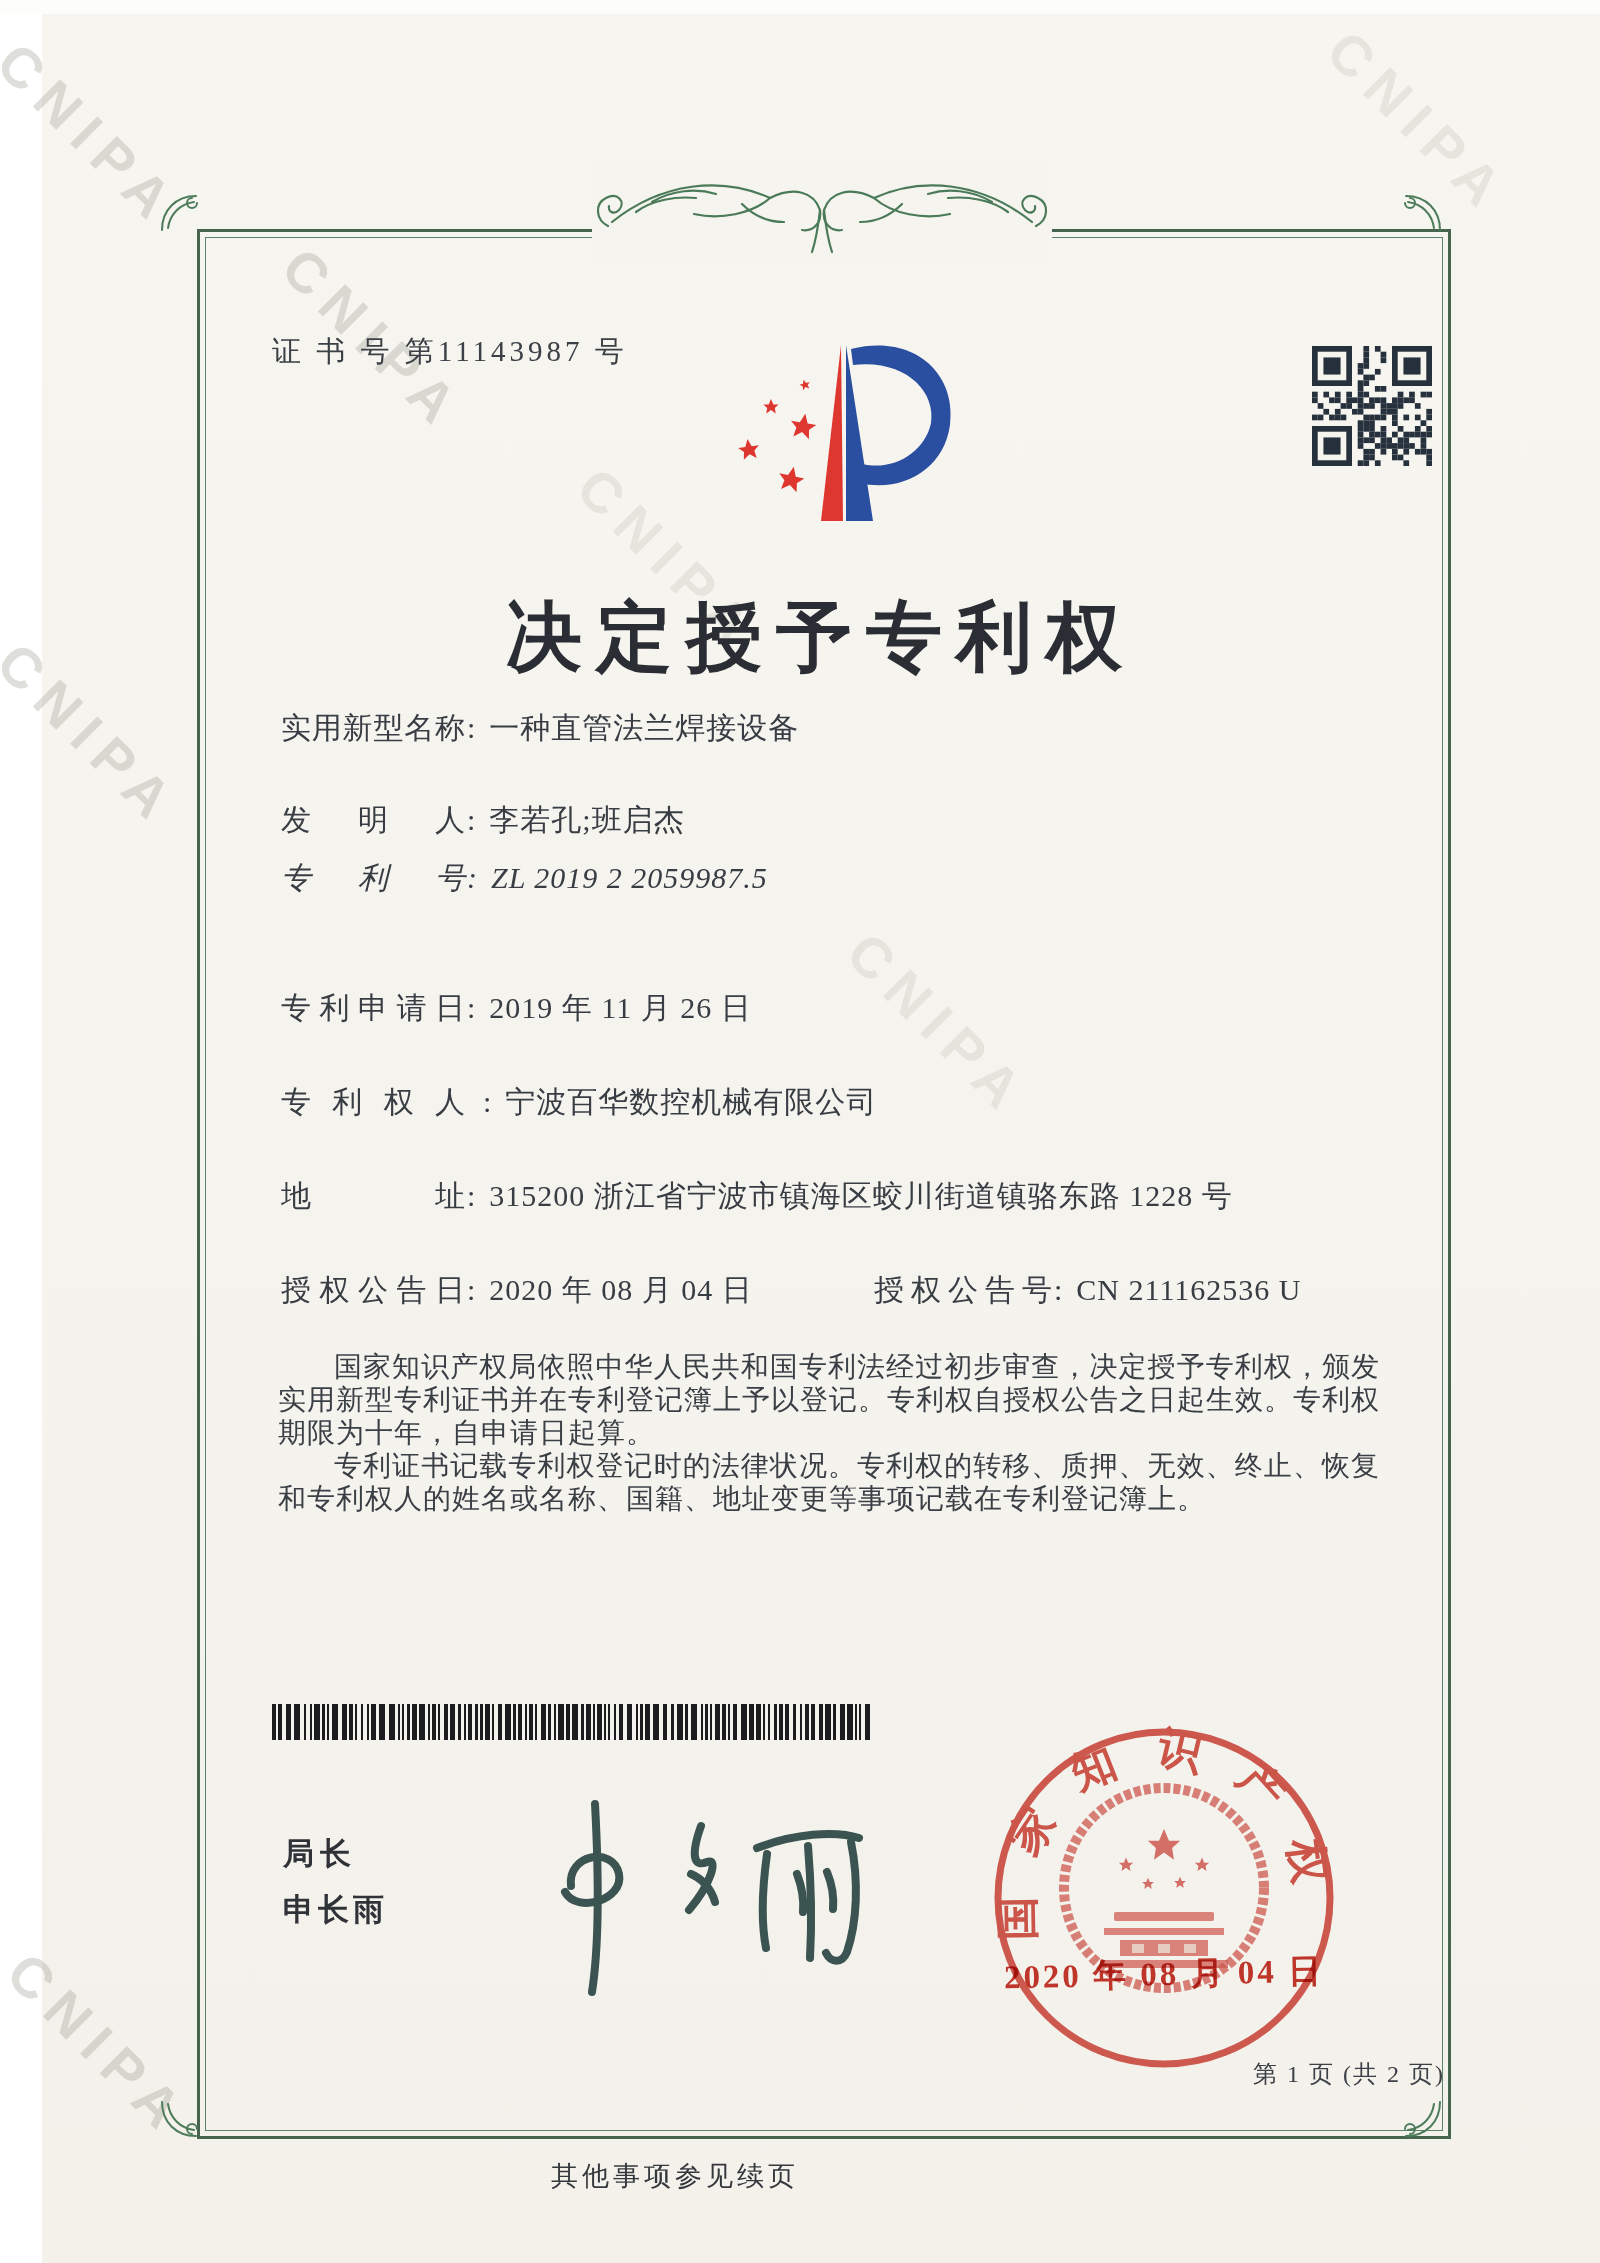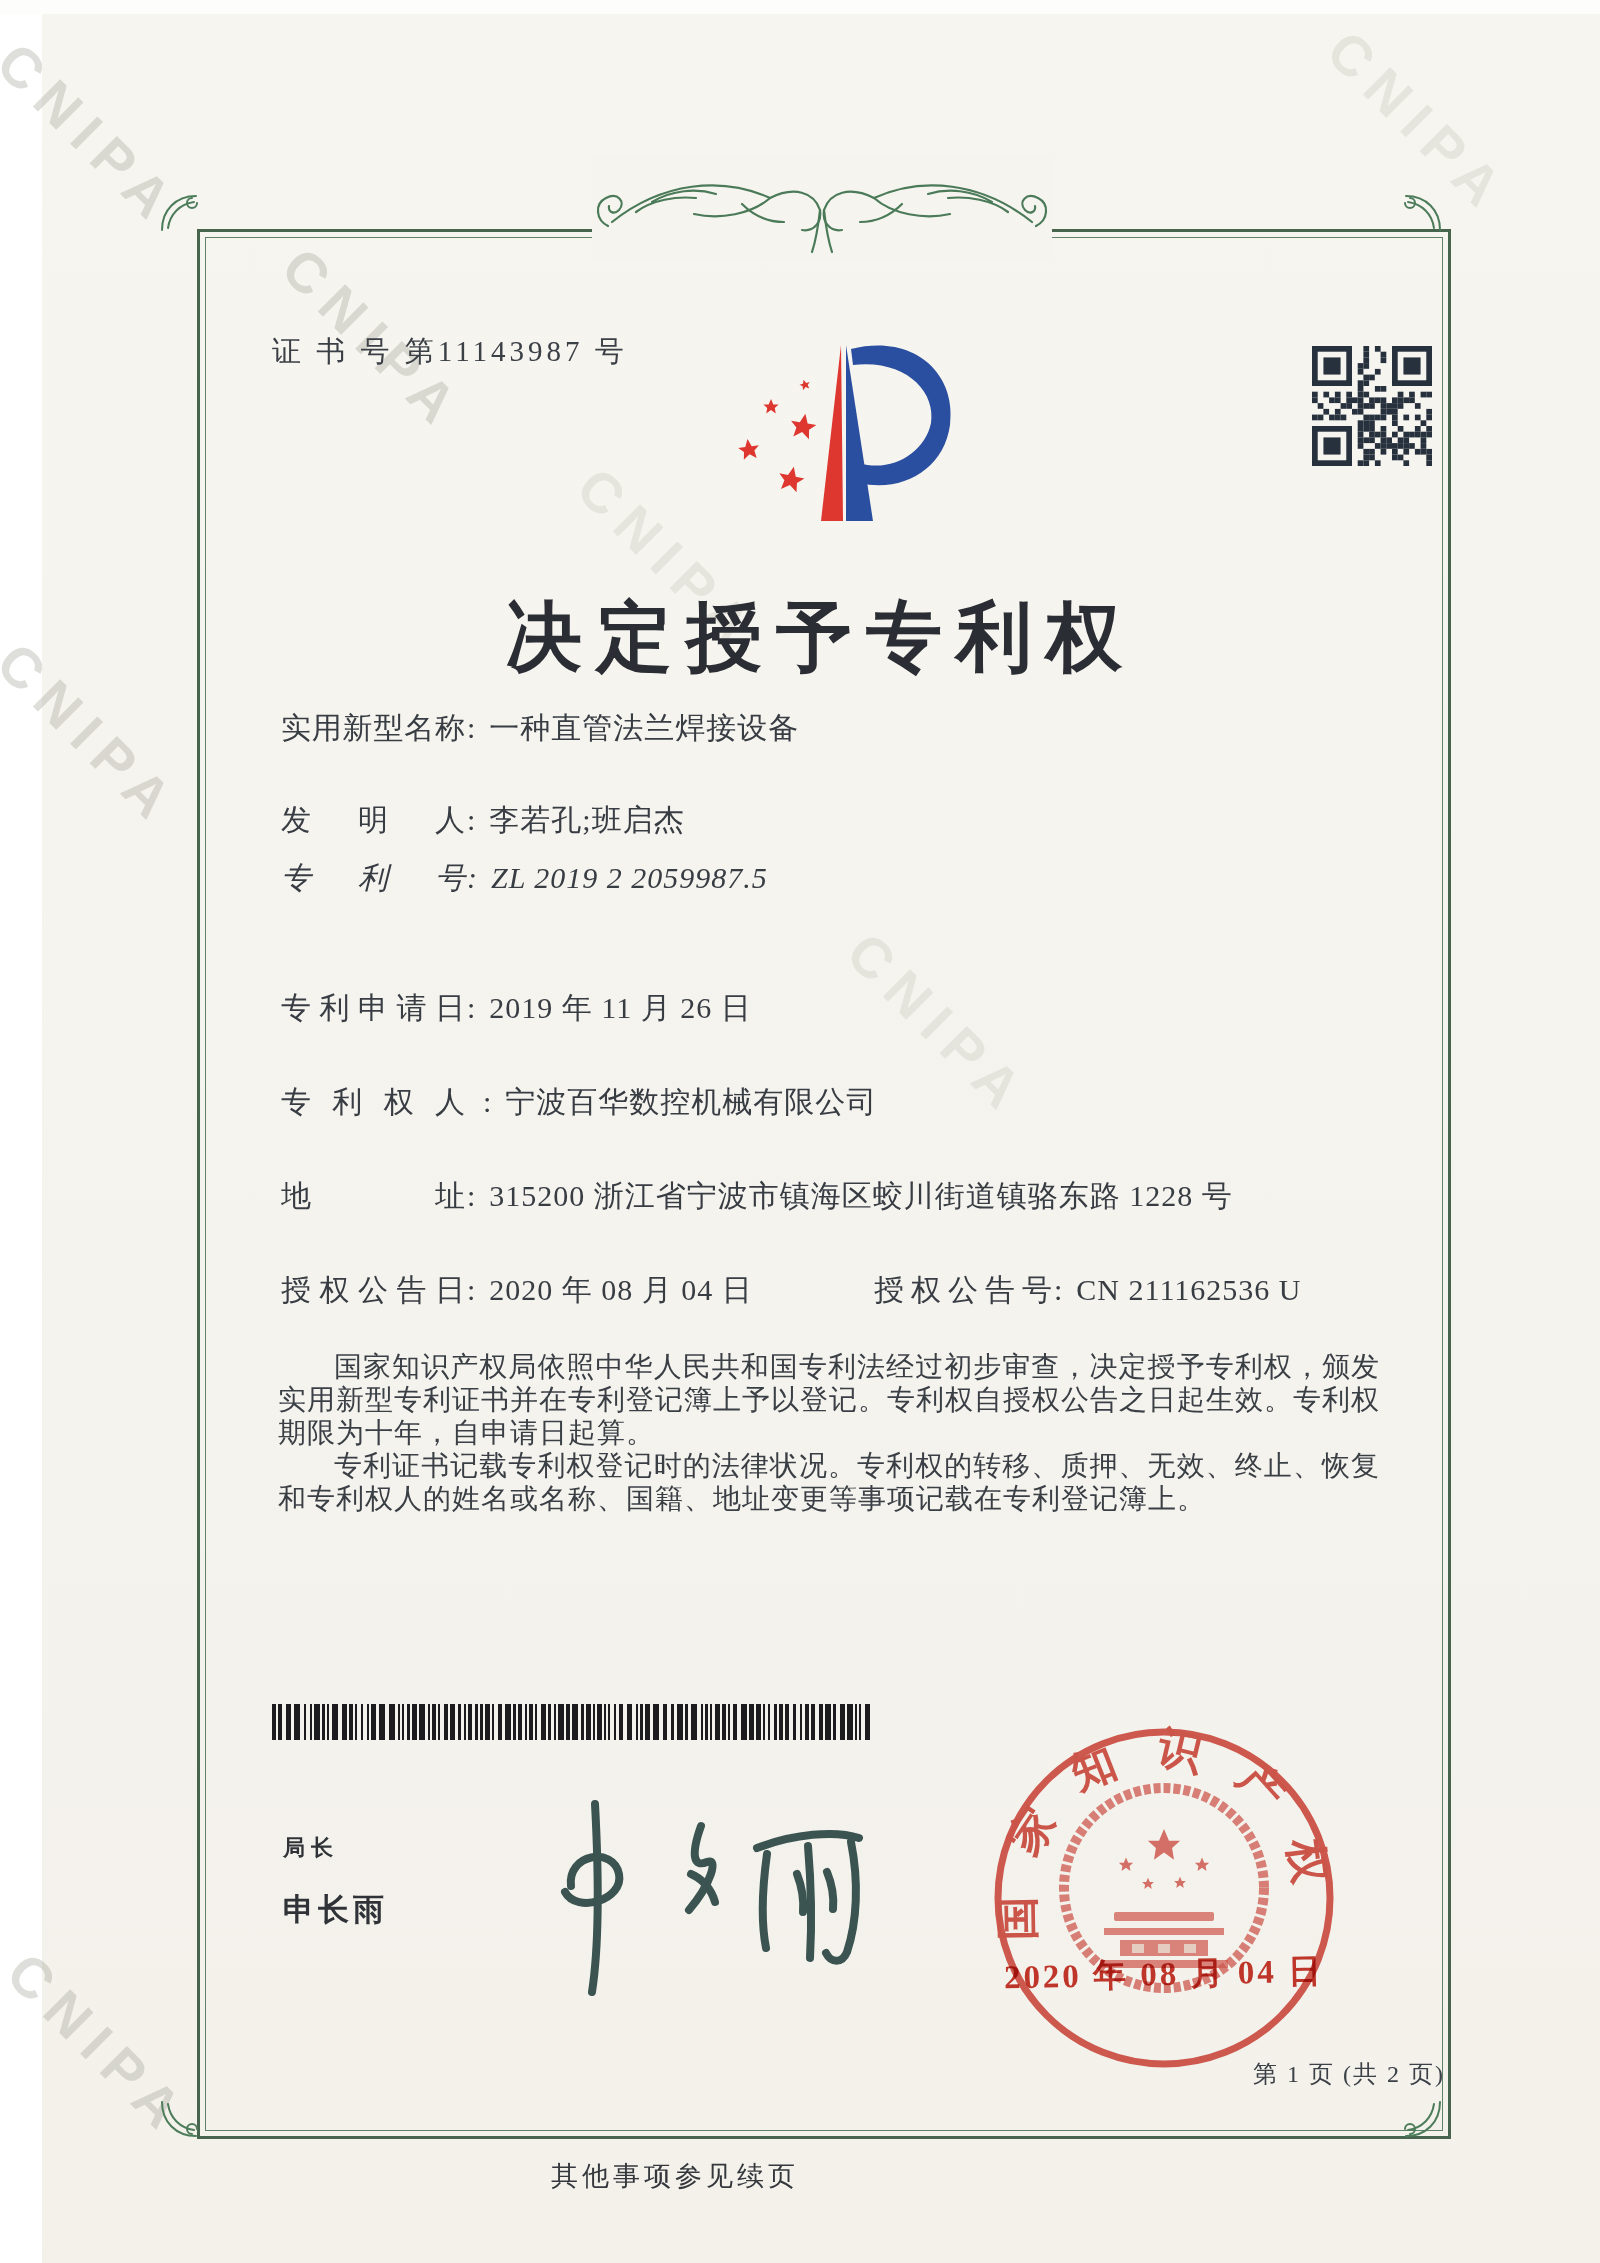--- a/index.html
+++ b/index.html
@@ -38,21 +38,21 @@
   .fvalue{letter-spacing:1px;}
   .pair2{position:absolute;left:593px;top:0;white-space:nowrap;}
   .pair2 .flabel{width:178px;}
 
   .body-text{position:absolute;left:278px;top:1350px;width:1102px;font-size:28px;
              line-height:33px;letter-spacing:1px;text-align:justify;color:#3a3f45;}
   .body-text p{margin:0;text-indent:2em;}
 
   .barcode{position:absolute;left:272px;top:1704px;width:614px;height:36px;}
 
-  .officer-title{position:absolute;left:283px;top:1833px;font-size:22px;font-weight:bold;
+  .officer-title{position:absolute;left:283px;top:1833px;font-size:31px;font-weight:bold;
                  letter-spacing:6px;color:#2f3338;}
   .officer-name{position:absolute;left:283px;top:1889px;font-size:31px;font-weight:bold;
                 letter-spacing:4px;color:#2f3338;}
   .signature{position:absolute;left:505px;top:1790px;width:380px;height:210px;}
 
   .seal{position:absolute;left:982px;top:1716px;width:364px;height:364px;opacity:.88;
         mix-blend-mode:multiply;}
   .seal-date{position:absolute;left:988px;top:1952px;width:352px;text-align:center;
              font-size:33px;font-weight:bold;color:#c8382d;letter-spacing:3px;
              transform:rotate(-1.2deg);mix-blend-mode:multiply;}

